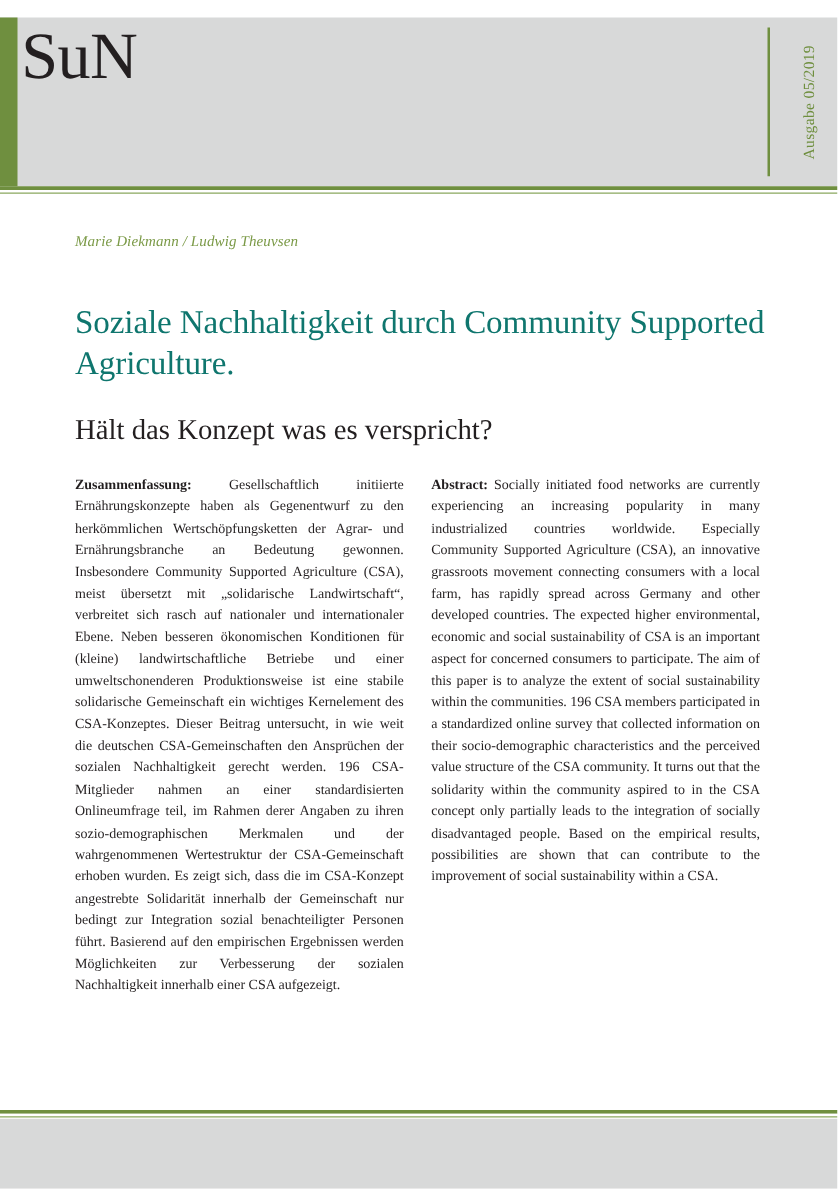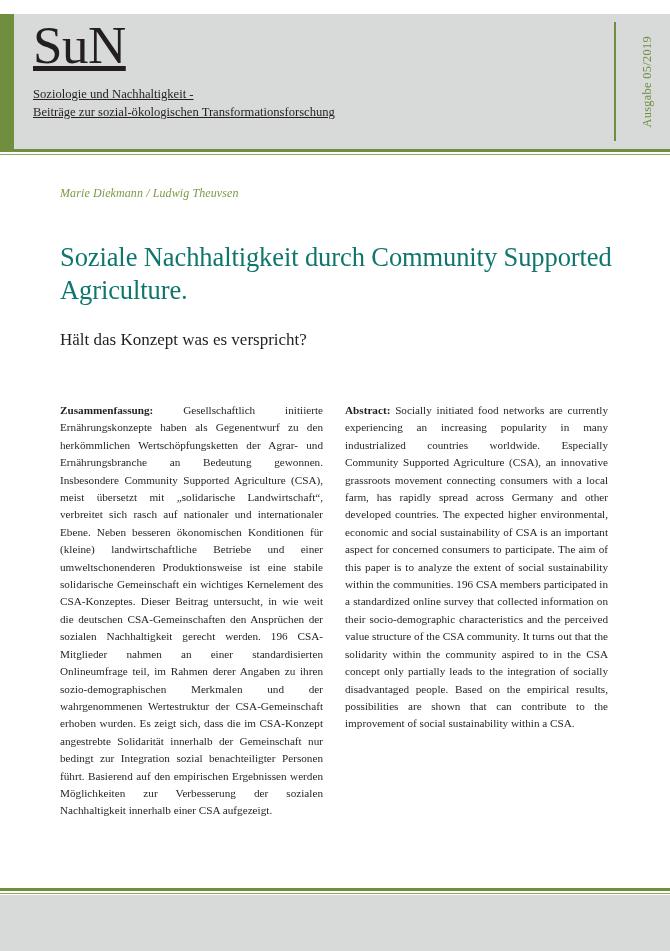--- a/index.html
+++ b/index.html
@@ -36,24 +36,23 @@
     align-items: stretch;
   }
   .masthead-greenbar {
     width: 14px;
     background: #6f8f3f;
     flex: 0 0 14px;
   }
   .masthead-inner {
     flex: 1 1 auto;
     position: relative;
-    padding-left: 19px;
+    padding-left: 3px;
     padding-top: 4px;
     box-sizing: border-box;
-    text-decoration: underline;
   }
   .logo {
     font-family: "Liberation Serif", "DejaVu Serif", serif;
     font-size: 53px;
     line-height: 1.02;
     letter-spacing: -0.5px;
     color: #231f20;
     margin: 0;
     padding: 0;
     font-weight: 400;
@@ -132,32 +131,32 @@
   }
   .doc-title {
     font-size: 26.5px;
     line-height: 1.25;
     font-weight: 400;
     margin: 0;
     color: #0f766e;
     letter-spacing: -0.1px;
   }
   .doc-subtitle {
-    font-size: 17px;
+    font-size: 23px;
     line-height: 1.3;
     font-weight: 400;
     margin: 22px 0 0 0;
     color: #231f20;
   }
 
   
   .abstracts {
     position: absolute;
     left: 60px;
-    top: 402px;
+    top: 380px;
     width: 552px;
     display: flex;
     gap: 22px;
   }
   .abstract-col {
     width: 263px;
     font-size: 11.2px;
     line-height: 1.555;
     text-align: justify;
     text-justify: inter-word;
@@ -187,24 +186,20 @@
 </style>
 </head>
 <body>
 
 <div class="page">
 
   <div class="masthead">
     <div class="masthead-greenbar"></div>
     <div class="masthead-inner">
       <div class="logo">SuN</div>
-      <div class="masthead-sub">
-        <div>Soziologie und Nachhaltigkeit -</div>
-        <div>Beiträge zur sozial-ökologischen Transformationsforschung</div>
-      </div>
     </div>
     <div class="issue-rail">
       <div class="issue-rule"></div>
       <div class="issue-text">Ausgabe 05/2019</div>
     </div>
   </div>
 
   <div class="rule-top">
     <div class="rule-thick"></div>
     <div class="rule-gap"></div>

